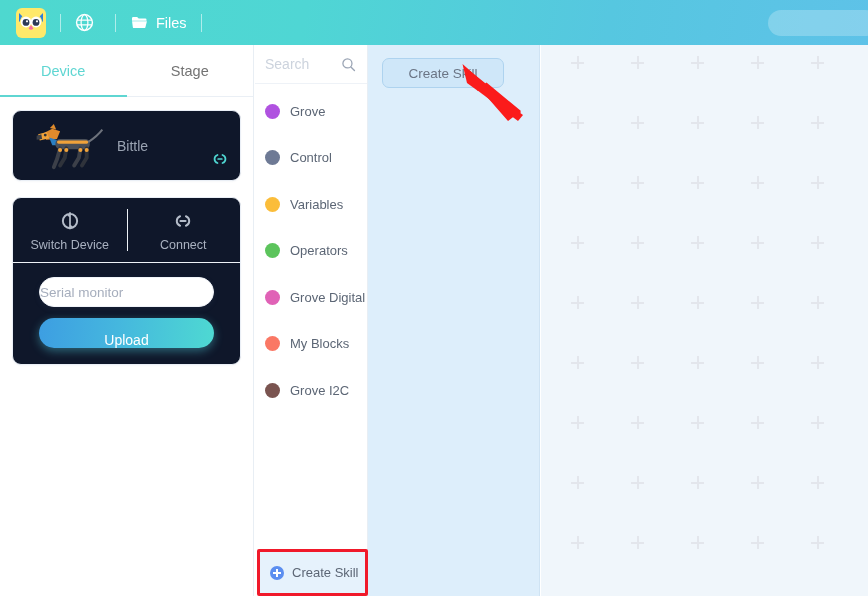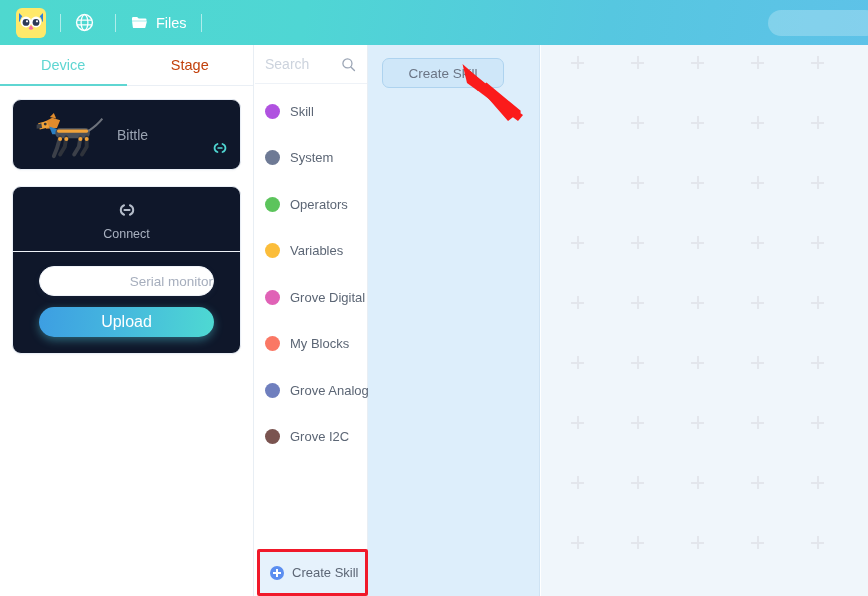--- a/index.html
+++ b/index.html
@@ -38,26 +38,26 @@
     width: 110px; height: 26px; border-radius: 13px;
     background: rgba(255,255,255,.24);
   }
 
   
   .leftpanel {
     position: absolute; left: 0; top: 45px; width: 254px; height: 551px;
     background: #ffffff; border-right: 1px solid #e8eef4;
   }
   .tabs {
-    display: flex; height: 41px; position: relative;
+    display: flex; height: 52px; position: relative;
     border-bottom: 1px solid #eaeff5;
   }
   .tab {
     flex: 1; display: flex; align-items: center; justify-content: center;
-    font-size: 14.5px; color: #c2410c; cursor: pointer; position: relative;
+    font-size: 14.5px; color: #737373; cursor: pointer; position: relative;
   }
   .tab.active { color: #5fd6d2; }
   .tab.active::after {
     content: ""; position: absolute; left: 0; right: 0; bottom: -1px;
     height: 2px; background: #5fd6d2;
   }
 
   .card {
     margin: 13px 12px 0 12px;
     border: 1px solid #eaeff6; border-radius: 9px; background: #0f172a;
@@ -80,28 +80,28 @@
   .ctl-btn + .ctl-btn::before {
     content: ""; position: absolute; left: 0; top: 11px; bottom: 11px;
     width: 1px; background: #edf1f6;
   }
   .ctl-label { font-size: 12.5px; color: #a9b1c0; }
   .ctl-body { padding: 14px 26px 16px 26px; }
   .serial-btn {
     height: 30px; border-radius: 15px; background: #fff;
     border: 1px solid #f0f3f8;
     box-shadow: 0 2px 6px rgba(80,110,150,.10);
-    display: flex; align-items: center; justify-content: flex-end;
+    display: flex; align-items: center; justify-content: flex-start;
     font-size: 13.5px; color: #a6aebd; cursor: pointer;
   }
   .upload-btn {
     margin-top: 11px; height: 30px; border-radius: 15px;
     background: linear-gradient(95deg, #3d9ee2 0%, #45b7de 45%, #4ed9d2 100%);
-    display: flex; align-items: center; justify-content: center;
-    font-size: 16px; color: #fff; cursor: pointer;
+    display: flex; align-items: flex-end; justify-content: center;
+    font-size: 14px; color: #fff; cursor: pointer;
     box-shadow: 0 3px 10px rgba(80,200,215,.45);
   }
 
   
   .catcol {
     position: absolute; left: 255px; top: 45px; width: 113px; height: 551px;
     background: #ffffff; border-right: 1px solid #e8eef4;
   }
   .search-box {
     height: 39px; border-bottom: 1px solid #eef2f7;
@@ -254,20 +254,30 @@
           <path d="M9.3 7.6 A4.6 4.6 0 0 0 9.3 16.4" stroke="#4fd6d2" stroke-width="1.9" fill="none" stroke-linecap="round"></path>
           <path d="M14.7 7.6 A4.6 4.6 0 0 1 14.7 16.4" stroke="#4fd6d2" stroke-width="1.9" fill="none" stroke-linecap="round"></path>
         </svg>
       </div>
     </div>
 
     <div class="card ctl-card">
       <div class="ctl-row">
         <div class="ctl-btn">
           <svg width="26" height="26" viewBox="0 0 24 24">
+            <path d="M12 5.4 A6.6 6.6 0 0 0 12 18.6" stroke="#b4bcc9" stroke-width="1.8" fill="none" stroke-linecap="round"></path>
+            <path d="M12 5.4 A6.6 6.6 0 0 1 12 18.6" stroke="#b4bcc9" stroke-width="1.8" fill="none" stroke-linecap="round"></path>
+            <path d="M12 4 L12 19" stroke="#b4bcc9" stroke-width="1.6"></path>
+            <path d="M9.4 7.2 L12 4.4 L12 8.6 Z" fill="#b4bcc9"></path>
+            <path d="M14.6 16.8 L12 19.6 L12 15.4 Z" fill="#b4bcc9"></path>
+          </svg>
+          <div class="ctl-label">Switch Device</div>
+        </div>
+        <div class="ctl-btn">
+          <svg width="26" height="26" viewBox="0 0 24 24">
             <path d="M9.6 12 H14.4" stroke="#b4bcc9" stroke-width="1.8" stroke-linecap="round"></path>
             <path d="M9.3 7.6 A4.7 4.7 0 0 0 9.3 16.4" stroke="#b4bcc9" stroke-width="1.8" fill="none" stroke-linecap="round"></path>
             <path d="M14.7 7.6 A4.7 4.7 0 0 1 14.7 16.4" stroke="#b4bcc9" stroke-width="1.8" fill="none" stroke-linecap="round"></path>
           </svg>
           <div class="ctl-label">Connect</div>
         </div>
       </div>
       <div class="ctl-body">
         <div class="serial-btn">
           <span>Serial monitor</span>
@@ -283,45 +293,41 @@
     <div class="search-box">
       <input class="search-input" type="text" placeholder="Search" style="">
       <svg width="17" height="17" viewBox="0 0 24 24">
         <circle cx="10.5" cy="10.5" r="6.4" fill="none" stroke="#9aa4b4" stroke-width="1.8"></circle>
         <path d="M15.4 15.4 L20.4 20.4" stroke="#9aa4b4" stroke-width="1.9" stroke-linecap="round"></path>
       </svg>
     </div>
     <div class="cat-list" id="cat-list">
         <div class="cat-item">
           <span class="cat-dot" style="background: rgb(176, 82, 224);"></span>
-          <span class="cat-label">Skill</span>
+          <span class="cat-label">Grove</span>
         </div>
         <div class="cat-item">
           <span class="cat-dot" style="background: rgb(110, 122, 149);"></span>
-          <span class="cat-label">System</span>
+          <span class="cat-label">Control</span>
+        </div>
+        <div class="cat-item">
+          <span class="cat-dot" style="background: rgb(251, 189, 58);"></span>
+          <span class="cat-label">Variables</span>
         </div>
         <div class="cat-item">
           <span class="cat-dot" style="background: rgb(92, 196, 92);"></span>
           <span class="cat-label">Operators</span>
         </div>
         <div class="cat-item">
-          <span class="cat-dot" style="background: rgb(251, 189, 58);"></span>
-          <span class="cat-label">Variables</span>
-        </div>
-        <div class="cat-item">
           <span class="cat-dot" style="background: rgb(224, 98, 182);"></span>
           <span class="cat-label">Grove Digital</span>
         </div>
         <div class="cat-item">
           <span class="cat-dot" style="background: rgb(250, 120, 101);"></span>
           <span class="cat-label">My Blocks</span>
-        </div>
-        <div class="cat-item">
-          <span class="cat-dot" style="background: rgb(111, 127, 190);"></span>
-          <span class="cat-label">Grove Analog</span>
         </div>
         <div class="cat-item">
           <span class="cat-dot" style="background: rgb(122, 84, 80);"></span>
           <span class="cat-label">Grove I2C</span>
         </div>
       </div>
 
     <div class="create-skill-item">
       <span class="plus-circle"></span>
       <span class="cat-label">Create Skill</span>

